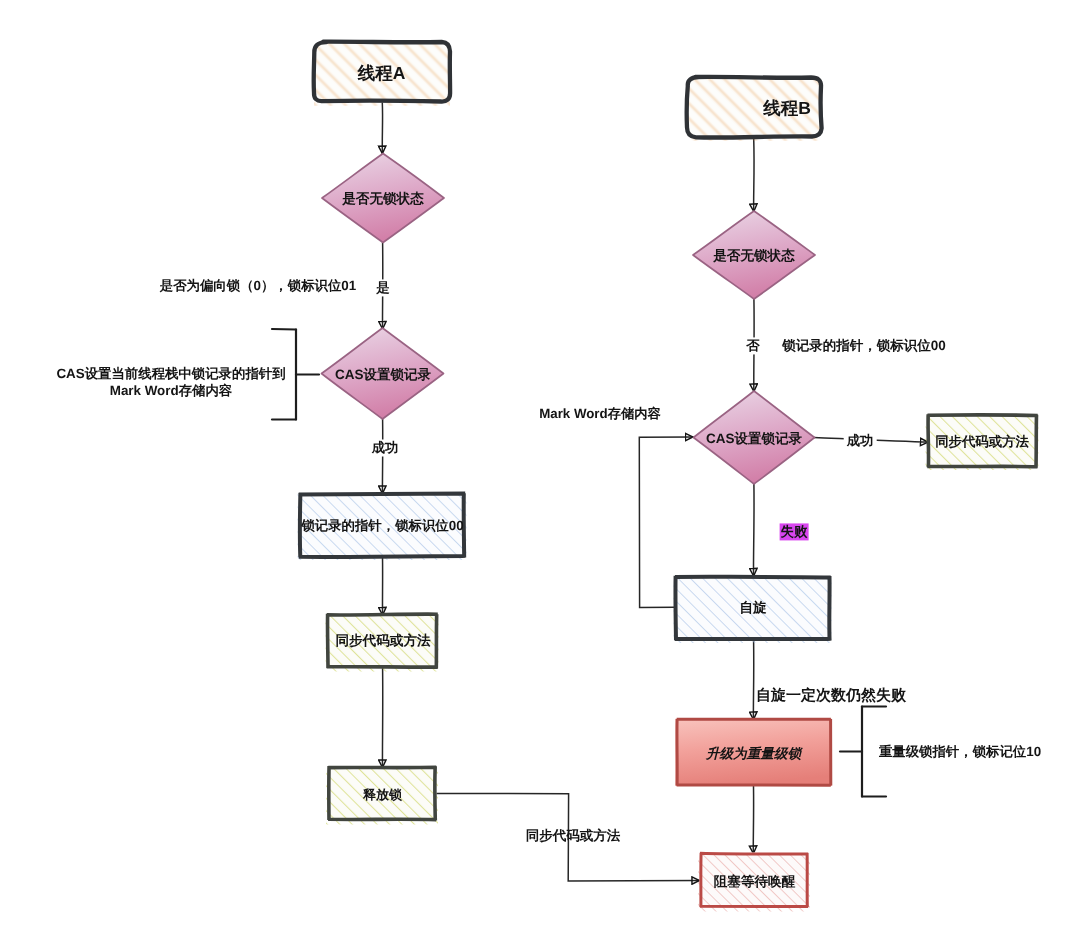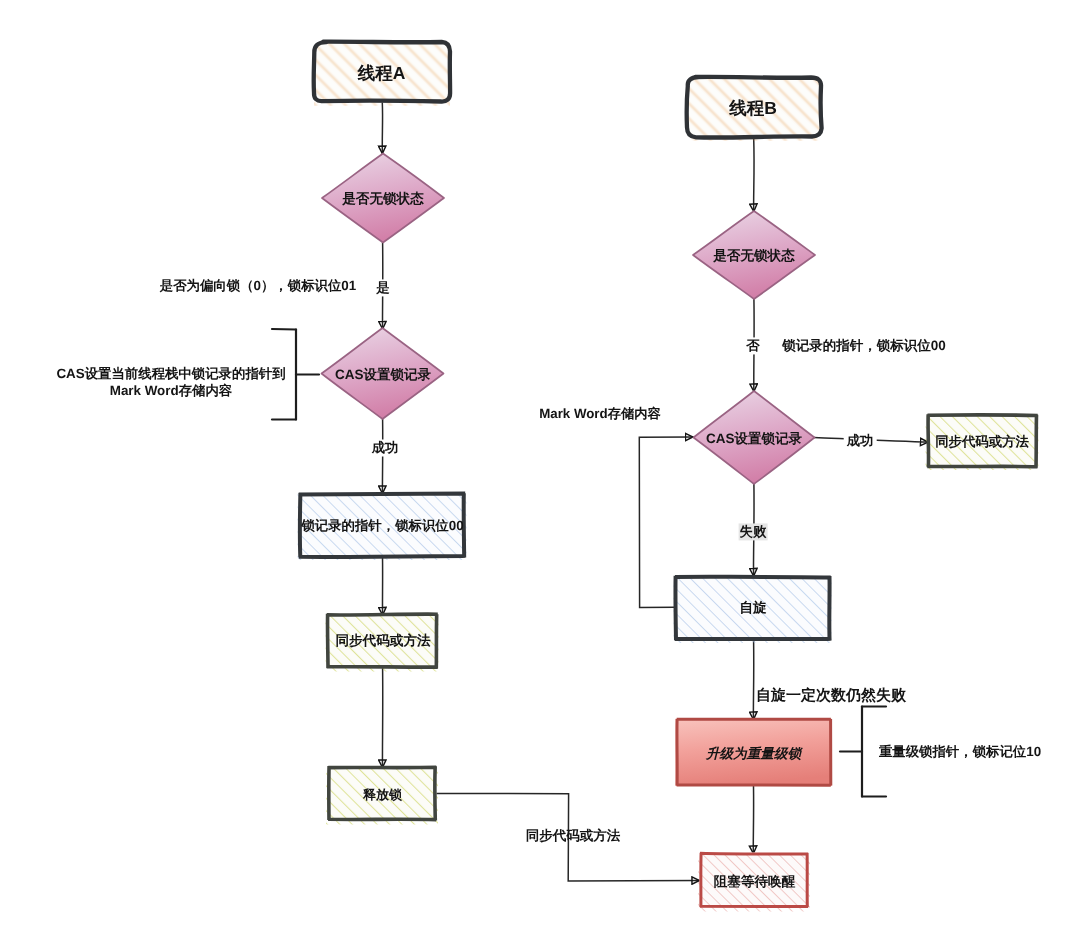--- a/index.html
+++ b/index.html
@@ -157,40 +157,40 @@
   <g fill="none" stroke="#1d1d1d" stroke-width="2.2" stroke-linecap="round">
     <path d="M862,706.5 L862,796.5"></path>
     <path d="M862,706.5 L886,706.5"></path>
     <path d="M862,796.5 L886,796.5"></path>
     <path d="M840,751.5 L862,751.5"></path>
   </g>
 </g>
 </svg>
 
 <div class="lbl ctr" style="left:381.5px;top:73px;font-size:17.5px;">线程A</div>
-<div class="lbl ctr" style="left:753px;top:108px;font-size:17.5px;">线程B</div>
+<div class="lbl ctr" style="left:787px;top:108px;font-size:17.5px;">线程B</div>
 <div class="lbl ctr" style="left:383px;top:199px;font-size:13.6px;">是否无锁状态</div>
 <div class="lbl ctr" style="left:754px;top:256px;font-size:13.6px;">是否无锁状态</div>
 <div class="lbl ctr" style="left:383px;top:375px;font-size:13.5px;">CAS设置锁记录</div>
 <div class="lbl ctr" style="left:754px;top:439.2px;font-size:13.5px;">CAS设置锁记录</div>
 <div class="lbl ctr" style="left:382.5px;top:525.8px;font-size:13.4px;">锁记录的指针，锁标识位00</div>
 <div class="lbl ctr" style="left:383px;top:641px;font-size:13.6px;">同步代码或方法</div>
 <div class="lbl ctr" style="left:382.5px;top:795px;font-size:13px;">释放锁</div>
 <div class="lbl ctr" style="left:982px;top:442px;font-size:13.4px;">同步代码或方法</div>
 <div class="lbl ctr" style="left:753px;top:608px;font-size:13.6px;">自旋</div>
 <div class="lbl ctr" style="left:753.5px;top:753.5px;font-size:13.6px;font-style:italic;">升级为重量级锁</div>
 <div class="lbl ctr" style="left:754.5px;top:882px;font-size:13.6px;">阻塞等待唤醒</div>
 
 <div class="lbl ctr" style="left:383px;top:288px;font-size:13.4px;background:#fff;padding:0 1px;">是</div>
 <div class="lbl ctr" style="left:258px;top:286px;font-size:13.4px;text-align:center;">是否为偏向锁（0），锁标识位01</div>
 <div class="lbl ctr" style="left:385px;top:448px;font-size:13.3px;background:#fff;padding:0 1px;">成功</div>
 <div class="lbl ctr" style="left:753px;top:346px;font-size:13.4px;background:#fff;padding:0 1px;">否</div>
 <div class="lbl ctr" style="left:864px;top:346px;font-size:13.5px;">锁记录的指针，锁标识位00</div>
 <div class="lbl ctr" style="left:860px;top:441px;font-size:13.3px;background:#fff;padding:0 3px;">成功</div>
-<div class="lbl ctr" style="left:753px;top:532px;font-size:13.4px;background:#e5e5e5;padding:0 1px;">失败</div>
+<div class="lbl ctr" style="left:794px;top:532px;font-size:13.4px;background:#d946ef;padding:0 1px;">失败</div>
 <div class="lbl ctr" style="left:831px;top:696px;font-size:15px;">自旋一定次数仍然失败</div>
 <div class="lbl ctr" style="left:573px;top:836px;font-size:13.5px;">同步代码或方法</div>
 
 <div class="lbl ctr" style="left:171px;top:382px;font-size:13.4px;text-align:center;">
   <div>CAS设置当前线程栈中锁记录的指针到</div>
   <div>Mark Word存储内容</div>
 </div>
 <div class="lbl ctr" style="left:600px;top:413.5px;font-size:13.3px;text-align:center;">
   <div>Mark Word存储内容</div>
 </div>

